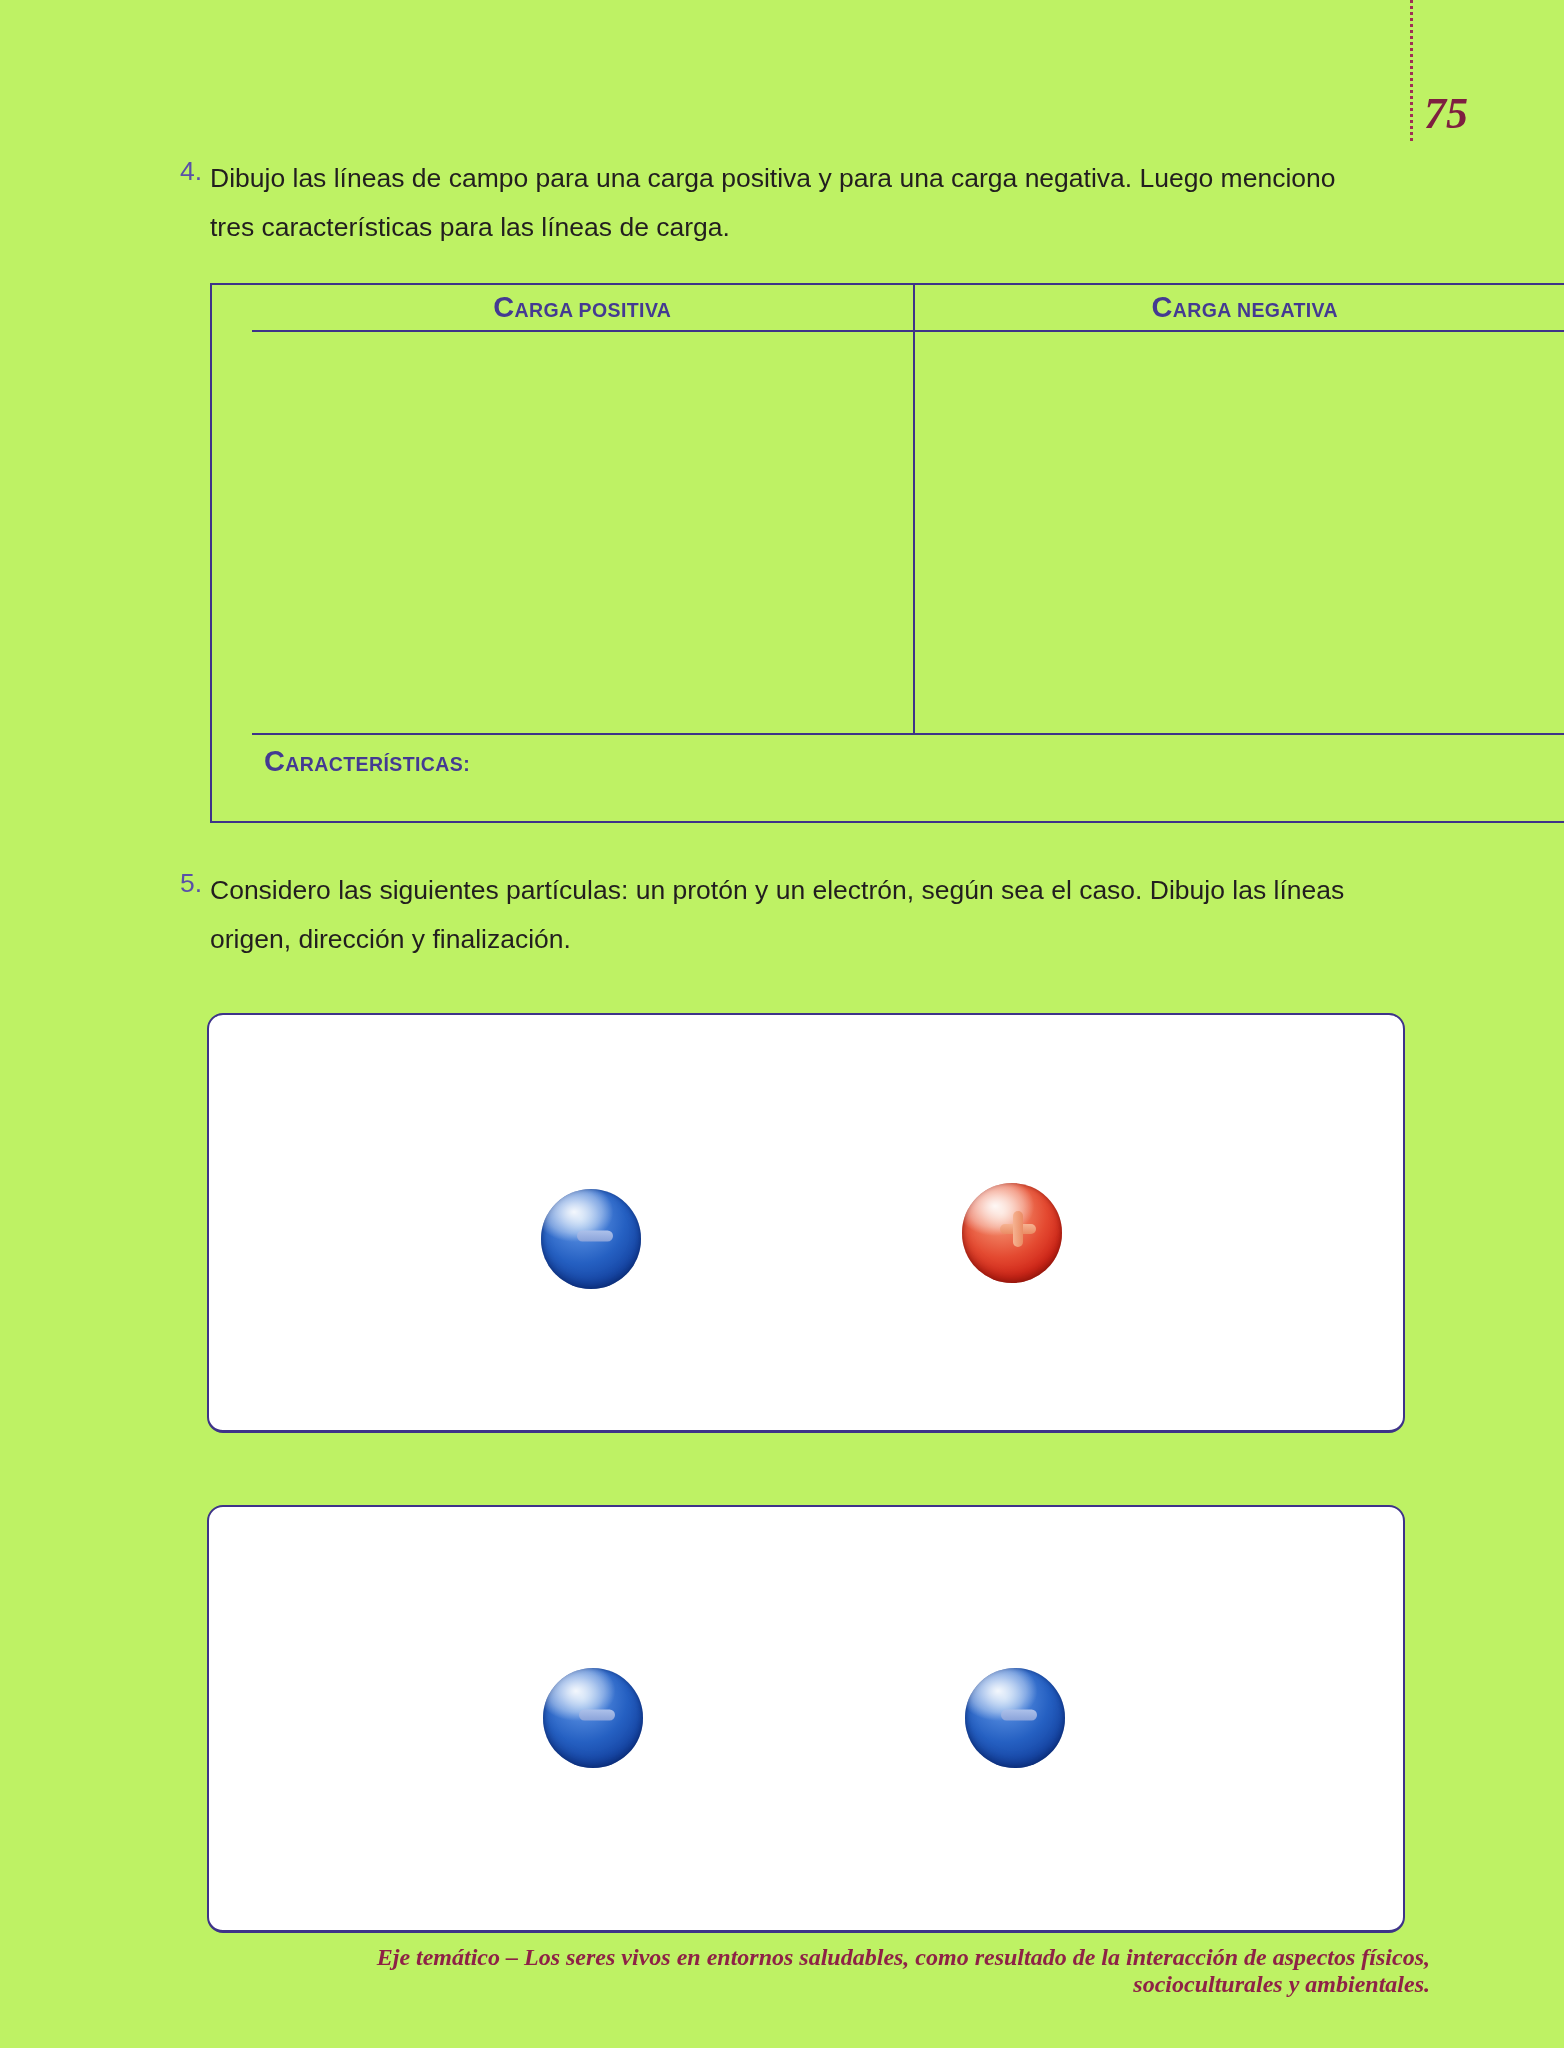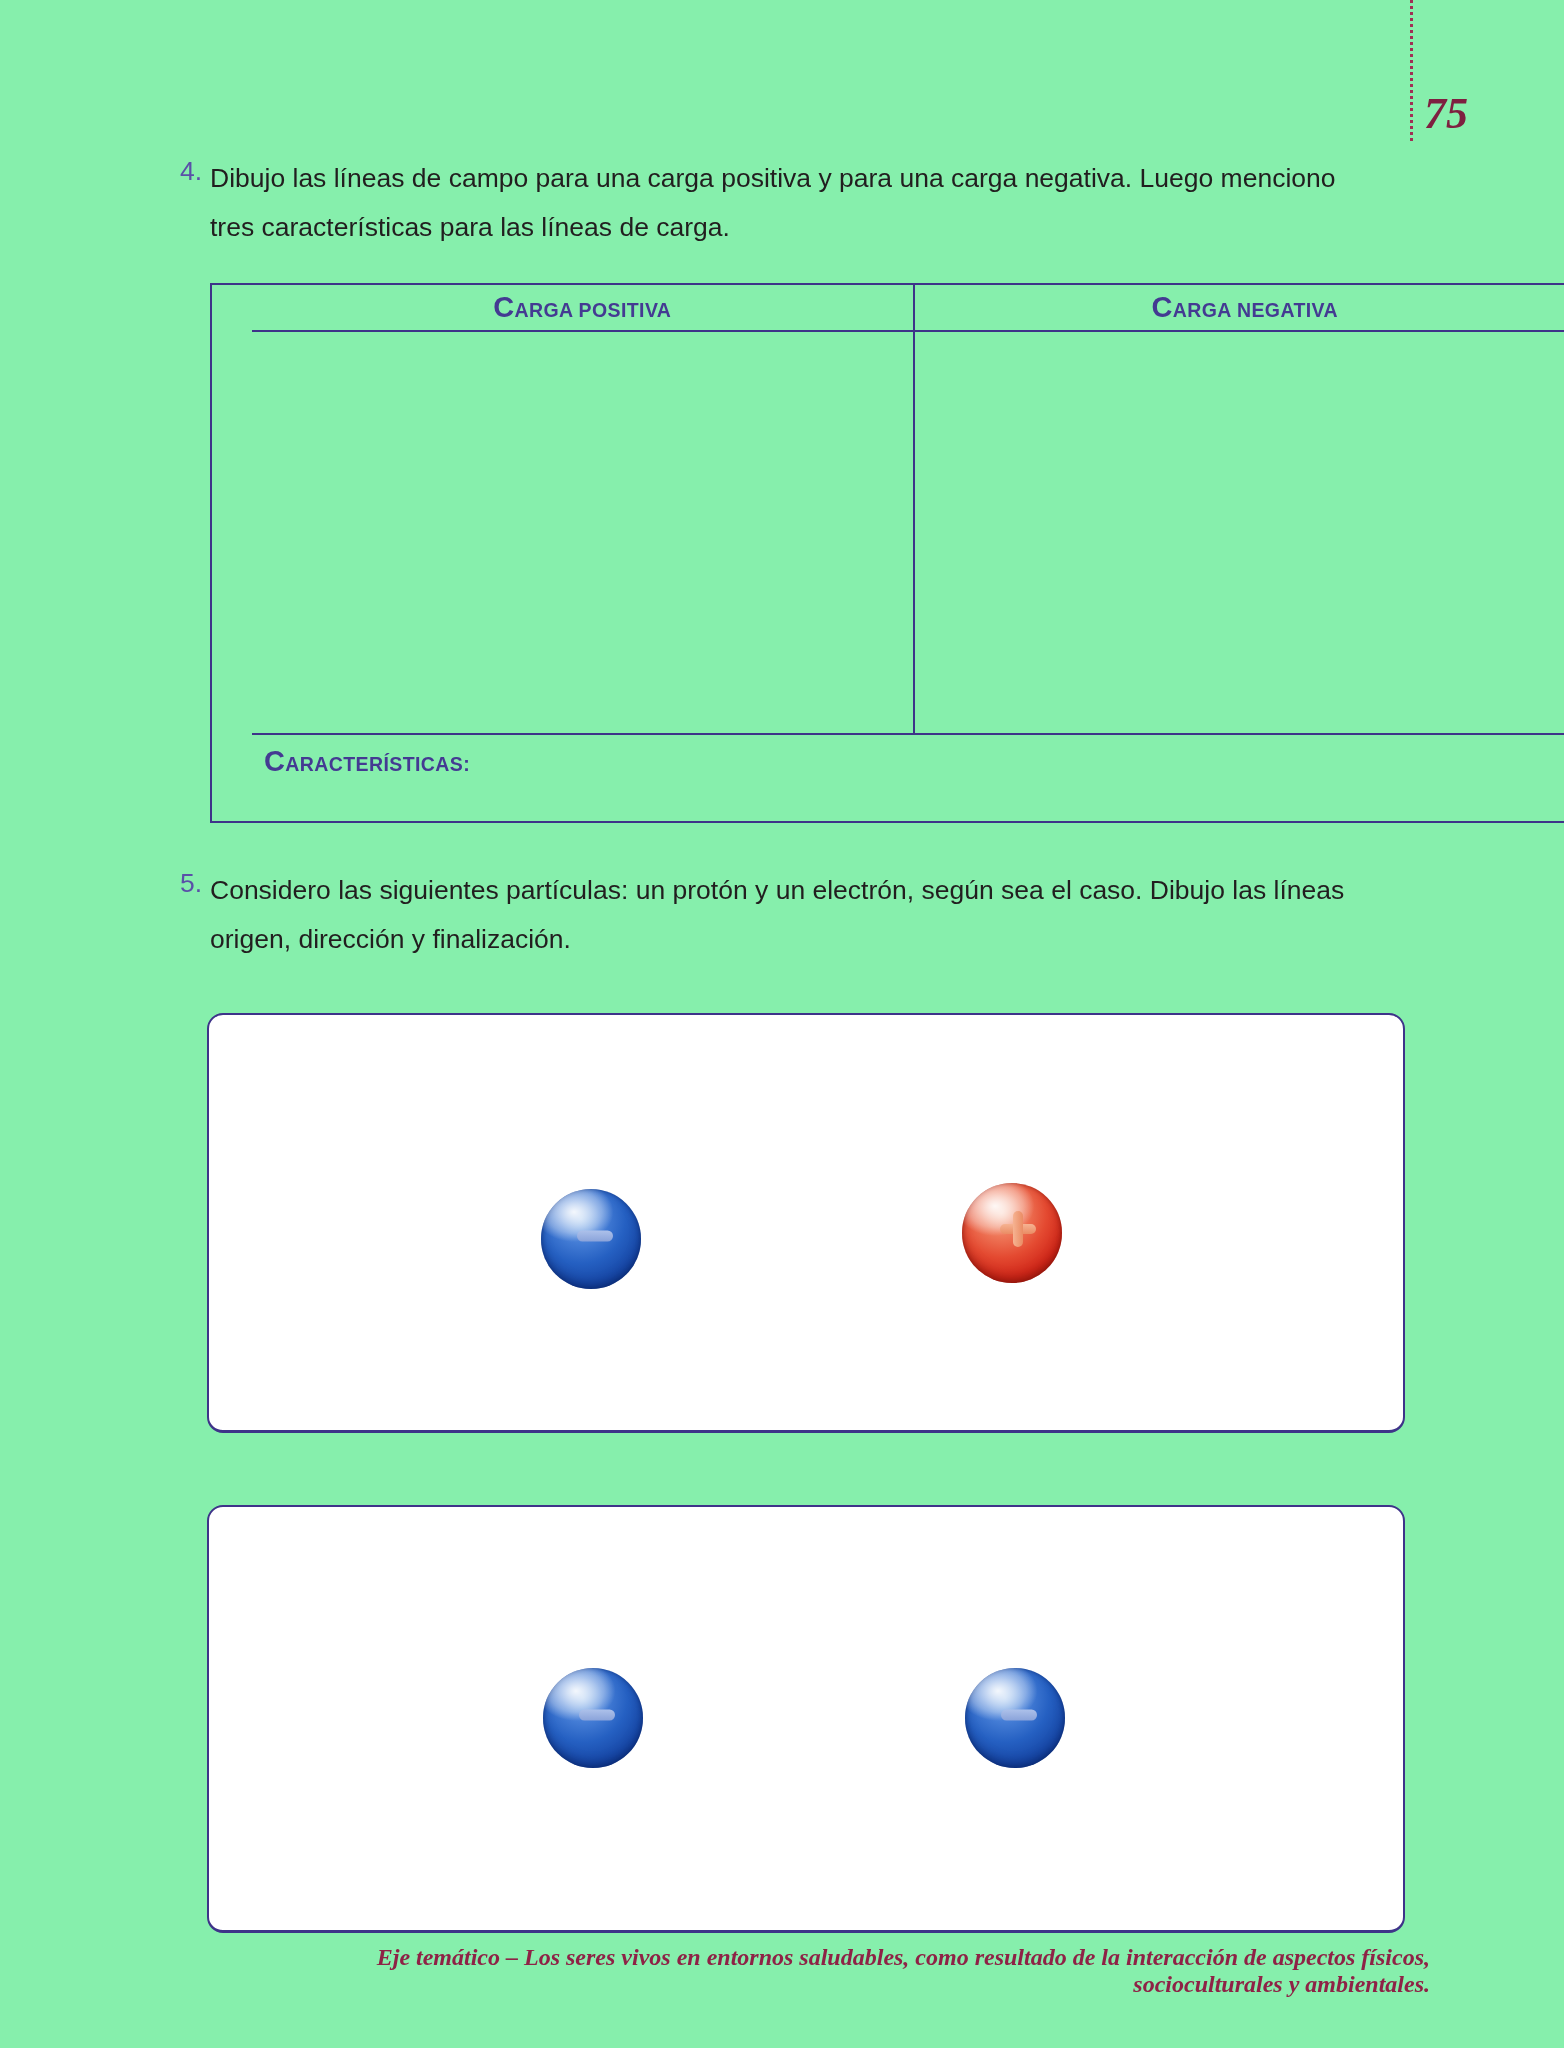--- a/index.html
+++ b/index.html
@@ -1,19 +1,19 @@
 <!DOCTYPE html>
 <html><head>
 <meta charset="utf-8">
 <style>
   html,body{margin:0;padding:0;background:#ffffff;}
   .page{
     position:relative;
     width:1564px;height:2048px;
-    background:#86efac;
+    background:#bef264;
     font-family:"Liberation Sans",sans-serif;
     color:#221e1f;
     overflow:hidden;
   }
 
   
   .dotted-rule{
     position:absolute;left:1410px;top:0;width:3px;height:143px;
     background:repeating-linear-gradient(to bottom,#a03055 0 3px,transparent 3px 6px);
   }

